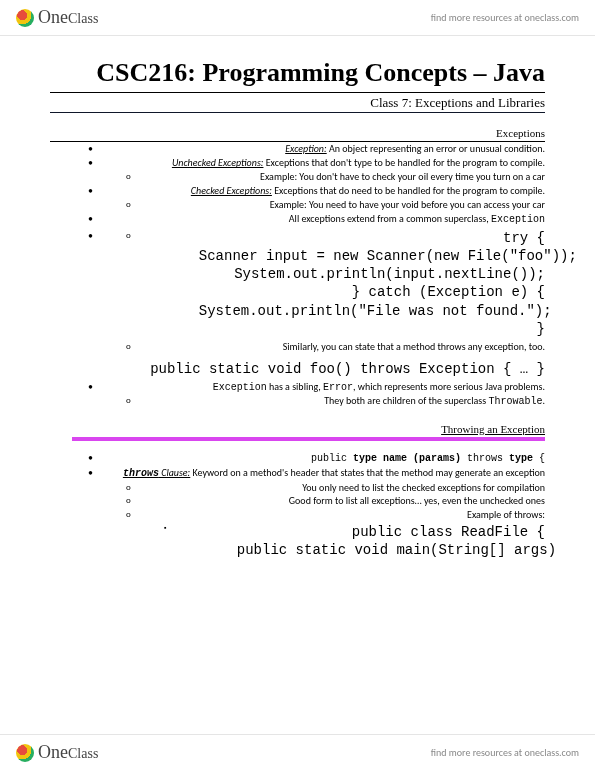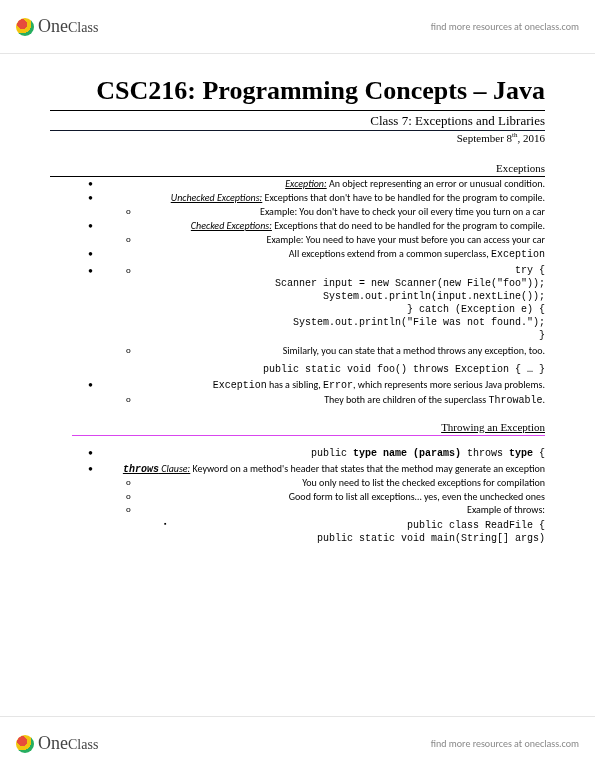--- a/index.html
+++ b/index.html
@@ -10,21 +10,21 @@
     body {
       width: 595px;
       height: 770px;
       background: #fff;
       font-family: "Segoe UI", "Calibri", Arial, sans-serif;
       font-size: 10px;
       color: #000;
       position: relative;
     }
     .header, .footer {
-      height: 54px;
+      height: 36px;
       display: flex;
       align-items: center;
       justify-content: space-between;
       padding: 0 16px;
       background: #fff;
     }
     .header {
       border-bottom: 1px solid #e5e5e5;
     }
     .footer {
@@ -92,21 +92,21 @@
       font-family: Georgia, "Times New Roman", serif;
       font-size: 11px;
       border-bottom: 1px solid #000;
       padding-bottom: 2px;
       margin-top: 14px;
     }
     .subsection {
       font-family: Georgia, "Times New Roman", serif;
       font-size: 11px;
       text-decoration: underline;
-      border-bottom: 1px solid #d946ef;
+      border-bottom: 4px solid #d946ef;
       padding-bottom: 2px;
       margin-bottom: 10px;
       margin-top: 14px;
       margin-left: 22px;
     }
     ul {
       list-style: none;
       padding-left: 0;
     }
     ul.level1 {
@@ -153,21 +153,21 @@
       left: 0;
       top: 0;
       font-size: 7px;
     }
     .term {
       font-style: italic;
       text-decoration: underline;
     }
     .codeblock {
       font-family: "Courier New", monospace;
-      font-size: 10px;
+      font-size: 14px;
       white-space: pre;
       margin: 2px 0 2px 0;
       line-height: 1.3;
     }
     .inlinecode {
       font-family: "Courier New", monospace;
     }
     .bold {
       font-weight: bold;
     }
@@ -181,40 +181,37 @@
     <span class="one">One</span>
     <span class="cls">Class</span>
   </div>
   <a class="tagline">find more resources at oneclass.com</a>
 </div>
 
 <div class="content">
 
   <h1>CSC216: Programming Concepts – Java</h1>
   <div class="class-title">Class 7: Exceptions and Libraries</div>
-  <div class="date">
-    <span>September 8</span><sup>th</sup><span>, 2016</span>
-  </div>
 
   <div class="section">Exceptions</div>
 
   <ul class="level1">
     <li>
       <span class="term">Exception:</span><span> An object representing an error or unusual condition.</span>
     </li>
     <li>
-      <span class="term">Unchecked Exceptions:</span><span> Exceptions that don't have to be handled for the program to compile.</span>
+      <span class="term">Unchecked Exceptions:</span><span> Exceptions that don't type to be handled for the program to compile.</span>
       <ul class="level2">
         <li>Example: You don't have to check your oil every time you turn on a car</li>
       </ul>
     </li>
     <li>
       <span class="term">Checked Exceptions:</span><span> Exceptions that do need to be handled for the program to compile.</span>
       <ul class="level2">
-        <li>Example: You need to have your must before you can access your car</li>
+        <li>Example: You need to have your void before you can access your car</li>
       </ul>
     </li>
     <li>
       <span>All exceptions extend from a common superclass, </span><span class="inlinecode">Exception</span>
     </li>
     <li>
       <ul class="level2">
         <li>
           <div class="codeblock">try {
        Scanner input = new Scanner(new File("foo"));

